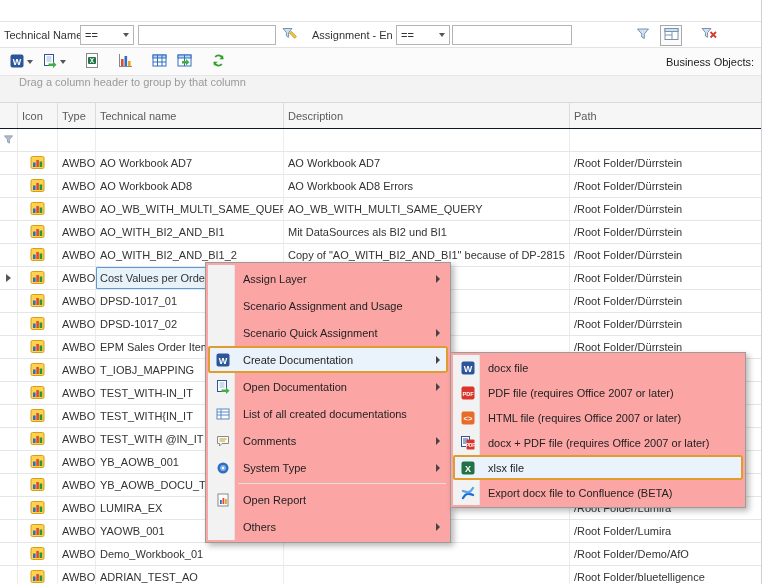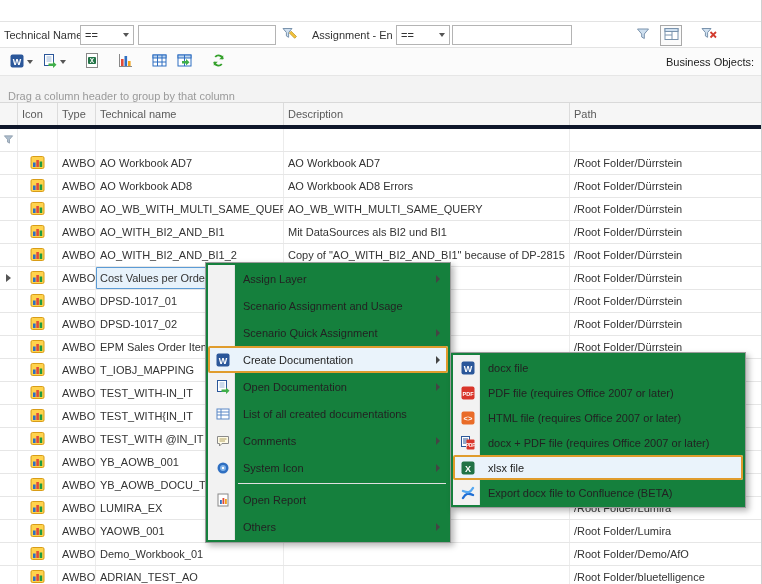--- a/index.html
+++ b/index.html
@@ -24,45 +24,45 @@
   
   .toolbar { position:absolute; top:48px; left:0; width:762px; height:28px; background:#fbfbfb;
     border-bottom:1px solid #e6e6e6; display:flex; align-items:center; padding-left:6px; }
   .tb-btn { display:flex; align-items:center; padding:3px 4px; margin-right:2px; }
   .tb-btn .caret { margin-left:3px; }
   .tb-btn:nth-child(3), .tb-btn:nth-child(4), .tb-btn:nth-child(5), .tb-btn:nth-child(7) { margin-left:9px; }
   .tb-right-label { position:absolute; right:8px; top:8px; color:#222;margin-left:12px; }
 
   
   .group-bar { position:absolute; top:76px; left:0; width:762px; height:27px; background:#f3f3f3;
-    border-bottom:1px solid #d9d9d9; display:flex; align-items:flex-end; padding-left:8px; color:#9a9a9a; }
+    border-bottom:1px solid #d9d9d9; display:flex; align-items:flex-start; padding-left:19px; color:#9a9a9a; }
 
   
   .grid { position:absolute; top:103px; left:0; width:762px; height:481px; overflow:hidden; background:#fff; }
   .grid-header, .grid-filter-row, .grid-row { display:flex; width:762px; }
-  .grid-header { height:26px; background:#f6f6f6; border-bottom:4px solid #0f172a; color:#5a5a5a; }
+  .grid-header { height:26px; background:#f6f6f6; border-bottom:1px solid #0f172a; color:#5a5a5a; }
   .grid-header .cell { display:flex; align-items:center; border-right:1px solid #dcdcdc; padding-left:4px; }
   .grid-filter-row { height:23px; border-bottom:1px solid #e6e6e6; }
   .grid-filter-row .cell { display:flex; align-items:center; justify-content:center; border-right:1px solid #ececec; }
   .grid-row { height:23px; border-bottom:1px solid #e6e6e6; background:#fff; }
   .grid-row .cell { display:flex; align-items:center; border-right:1px solid #ececec; padding-left:4px;
     white-space:nowrap; overflow:hidden; }
   .c-ind  { width:18px; justify-content:center; padding-left:0 !important; }
   .c-icon { width:40px; justify-content:center; padding-left:0 !important; }
   .c-type { width:38px; }
   .c-tech { width:188px; }
   .c-desc { width:286px; }
   .c-path { width:192px; border-right:none !important; }
   .grid-header .c-icon { justify-content:flex-start; padding-left:4px !important; }
   .row-arrow { display:none; width:0; height:0; border-left:5px solid #555; border-top:4px solid transparent; border-bottom:4px solid transparent; }
   .grid-row.selected .row-arrow { display:block; }
   .grid-row.selected .c-tech { background:#e7f2fb; box-shadow:inset 0 0 0 1px #5b9bd5; border-radius:1px; }
 
   
-  .menu { position:absolute; background:#15803d; border:1px solid #9b9b9b; box-shadow:3px 3px 6px rgba(0,0,0,.28);
+  .menu { position:absolute; background:#fca5a5; border:1px solid #9b9b9b; box-shadow:3px 3px 6px rgba(0,0,0,.28);
     padding:2px; z-index:20; }
   .menu::before { content:""; position:absolute; left:2px; top:2px; bottom:2px; width:26px;
     background:#f2f2f2; border-right:1px solid #e3e3e3; }
   #context-menu { left:205px; top:262px; width:246px; }
   #submenu { left:450px; top:352px; width:296px; z-index:21; }
   .menu-item { position:relative; display:flex; align-items:center; height:27px; padding-left:2px; color:#222; }
   #submenu .menu-item { height:25px; }
   .mi-icon { position:relative; z-index:1; width:26px; display:flex; align-items:center; justify-content:center; }
   .mi-label { margin-left:7px; position:relative; z-index:1; white-space:nowrap; }
   .mi-arrow { width:0; height:0; border-left:4px solid #444; border-top:4px solid transparent; border-bottom:4px solid transparent;
@@ -577,21 +577,21 @@
         <span class="mi-arrow"></span>
       </div>
       <div class="menu-item">
         <span class="mi-icon">
           <svg width="14" height="14" viewBox="0 0 14 14">
             <circle cx="7" cy="7" r="5.5" fill="#2f6fc1"></circle>
             <circle cx="7" cy="7" r="3" fill="#7fb2e8"></circle>
             <circle cx="7" cy="7" r="1.2" fill="#fff"></circle>
           </svg>
         </span>
-        <span class="mi-label">System Icon</span>
+        <span class="mi-label">System Type</span>
         <span class="mi-arrow"></span>
       </div>
       <div class="menu-sep"></div>
       <div class="menu-item">
         <span class="mi-icon">
           <svg width="14" height="14" viewBox="0 0 14 14">
             <rect x="2" y="1" width="10" height="12" fill="#fff" stroke="#888"></rect>
             <rect x="4" y="7" width="1.8" height="4" fill="#2f6fc1"></rect>
             <rect x="6.5" y="5" width="1.8" height="6" fill="#e04a38"></rect>
             <rect x="9" y="6" width="1.8" height="5" fill="#f0a21a"></rect>

